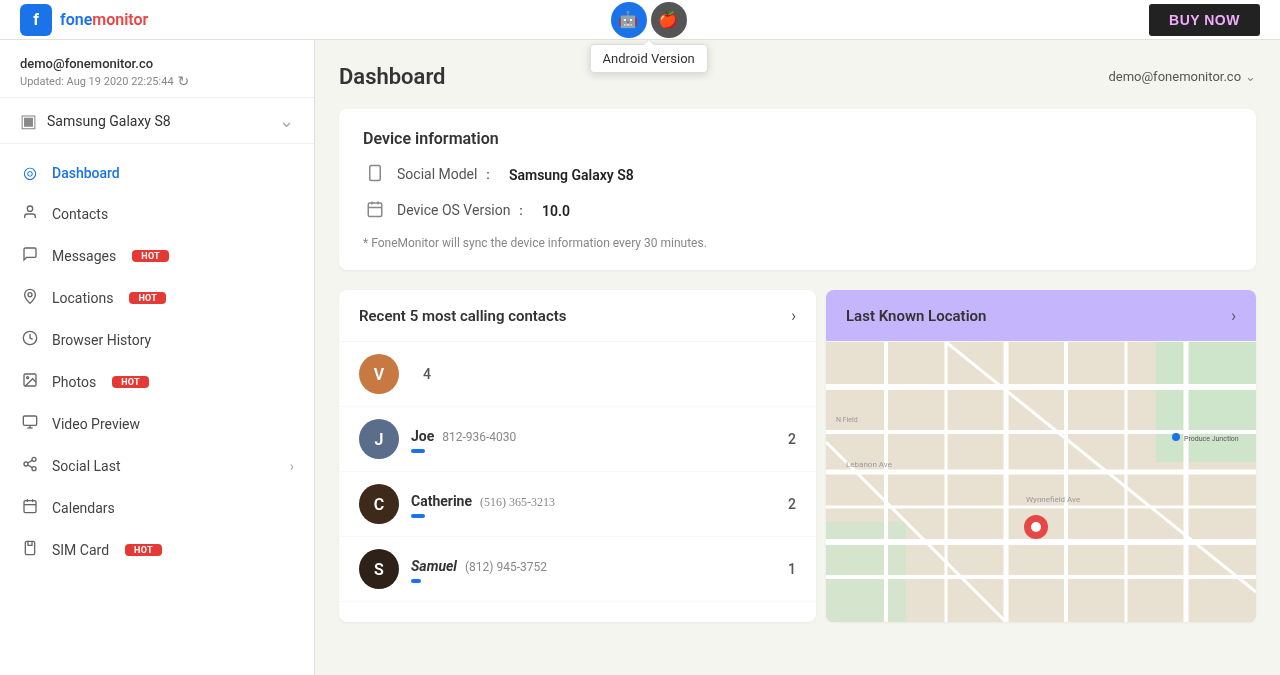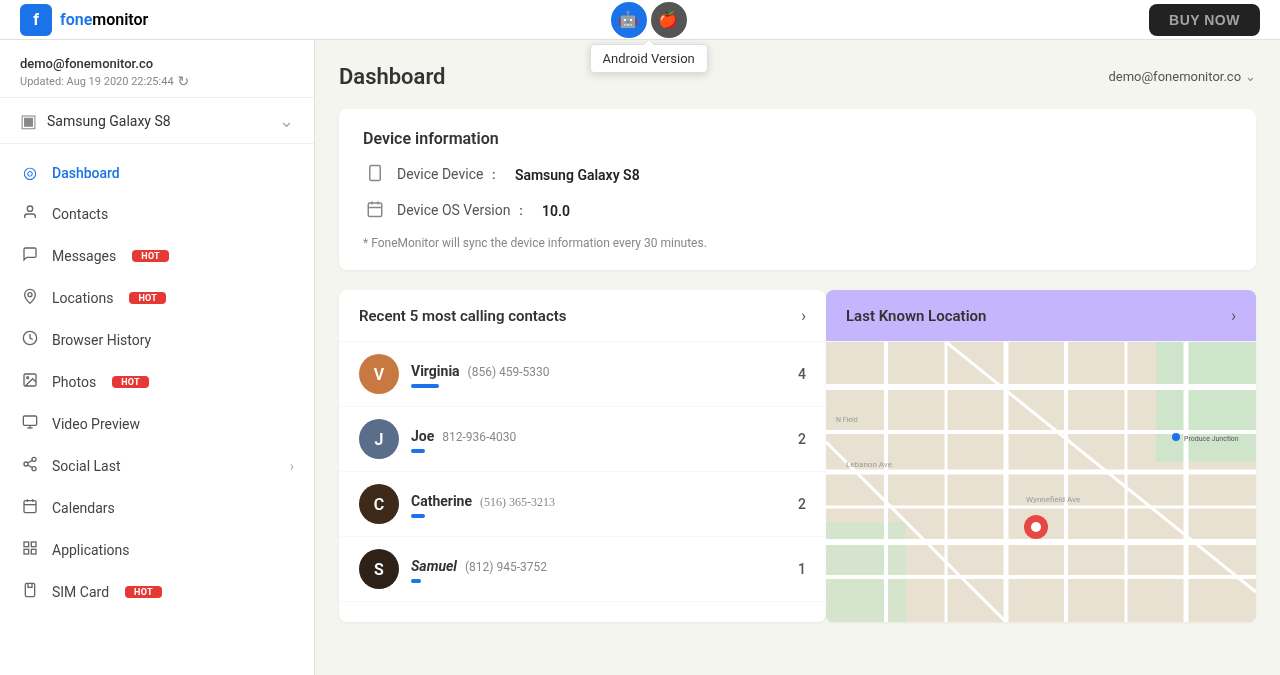--- a/index.html
+++ b/index.html
@@ -56,23 +56,23 @@
       top: -5px;
       left: 50%;
       transform: translateX(-50%);
       border-left: 6px solid transparent;
       border-right: 6px solid transparent;
       border-bottom: 6px solid #fff;
     }
 
     .buy-now-btn {
       background: #222;
-      color: #a3a3a3;
+      color: #f0abfc;
       border: none;
-      border-radius: 8px;
+      border-radius: 3px;
       padding: 8px 20px;
       font-size: 14px;
       font-weight: 600;
       cursor: pointer;
       letter-spacing: 0.5px;
     }
 
     
     #main-layout { display: flex; flex: 1; overflow: hidden; }
 
@@ -171,21 +171,21 @@
     .device-info-row-icon { color: #888; font-size: 18px; width: 24px; text-align: center; }
     .device-info-label { font-size: 14px; color: #555; }
     .device-info-value { font-size: 14px; color: #222; font-weight: 600; margin-left: 4px; }
 
     .device-sync-note { font-size: 12px; color: #888; margin-top: 8px; }
 
     
     .bottom-grid {
       display: grid;
       grid-template-columns: 1fr 430px;
-      gap: 0;
+      gap: 10px;
     }
 
     .calling-card { background: #fff; border-radius: 8px; padding: 0; overflow: hidden; box-shadow: 0 1px 3px rgba(0,0,0,0.05); }
     .calling-card-header {
       display: flex;
       align-items: center;
       justify-content: space-between;
       padding: 16px 20px;
       border-bottom: 1px solid #f5f5f5;
     }
@@ -248,21 +248,21 @@
     ::-webkit-scrollbar { width: 4px; }
     ::-webkit-scrollbar-thumb { background: #ccc; border-radius: 2px; }
   </style>
 </head>
 <body>
 
 <div id="topnav">
   <div class="logo">
     <div class="logo-icon">f</div>
     <div class="logo-text">
-      <span>fone</span><span style="color:#000000">monitor</span>
+      <span>fone</span><span style="color:#ef4444">monitor</span>
     </div>
   </div>
 
   <div style="position:relative; display:flex; flex-direction:column; align-items:center;">
     <div class="device-icons">
       <button class="device-icon-btn android">🤖</button>
       <button class="device-icon-btn ios">🍎</button>
     </div>
     <div class="android-tooltip">Android Version</div>
   </div>
@@ -380,31 +380,20 @@
           <svg width="16" height="16" viewBox="0 0 24 24" fill="none" stroke="#666" stroke-width="2">
               <rect x="3" y="4" width="18" height="18" rx="2"></rect>
               <line x1="16" y1="2" x2="16" y2="6"></line>
               <line x1="8" y1="2" x2="8" y2="6"></line>
               <line x1="3" y1="10" x2="21" y2="10"></line>
             </svg>
         </span>
         <span class="nav-label">Calendars</span>
       </div>
 
-      <div class="nav-item">
-        <span class="nav-icon">
-          <svg width="16" height="16" viewBox="0 0 24 24" fill="none" stroke="#666" stroke-width="2">
-              <rect x="3" y="3" width="7" height="7"></rect>
-              <rect x="14" y="3" width="7" height="7"></rect>
-              <rect x="3" y="14" width="7" height="7"></rect>
-              <rect x="14" y="14" width="7" height="7"></rect>
-            </svg>
-        </span>
-        <span class="nav-label">Applications</span>
-      </div>
 
       <div class="nav-item">
         <span class="nav-icon">
           <svg width="16" height="16" viewBox="0 0 24 24" fill="none" stroke="#666" stroke-width="2">
               <rect x="5" y="2" width="14" height="20" rx="2"></rect>
               <path d="M15 2v6H9V2"></path>
             </svg>
         </span>
         <span class="nav-label">SIM Card</span>
         <span class="badge-hot">HOT</span>
@@ -423,21 +412,21 @@
 
     <div class="card">
       <div class="card-title">Device information</div>
       <div class="device-info-row">
         <span class="device-info-row-icon">
           <svg width="18" height="18" viewBox="0 0 24 24" fill="none" stroke="#888" stroke-width="2">
               <rect x="5" y="2" width="14" height="20" rx="2"></rect>
               <line x1="12" y1="18" x2="12" y2="18" stroke-width="3"></line>
             </svg>
         </span>
-        <span class="device-info-label">Device Device ：</span>
+        <span class="device-info-label">Social Model ：</span>
         <span class="device-info-value">Samsung Galaxy S8</span>
       </div>
       <div class="device-info-row">
         <span class="device-info-row-icon">
           <svg width="18" height="18" viewBox="0 0 24 24" fill="none" stroke="#888" stroke-width="2">
               <rect x="3" y="4" width="18" height="18" rx="2"></rect>
               <line x1="16" y1="2" x2="16" y2="6"></line>
               <line x1="8" y1="2" x2="8" y2="6"></line>
               <line x1="3" y1="10" x2="21" y2="10"></line>
             </svg>
@@ -453,27 +442,20 @@
       <div class="calling-card">
         <div class="calling-card-header">
           <span class="calling-card-title">Recent 5 most calling contacts</span>
           <span class="calling-card-arrow">›</span>
         </div>
         <div id="contact-list">
 
         <div class="contact-row">
       <div class="contact-avatar" style="background: #c87941;">
         V
-      </div>
-      <div class="contact-info">
-        <div>
-          <strong style="font-size:14px;color:#333;">Virginia</strong>
-          <span style="font-size:12px;color:#888;margin-left:4px;">(856) 459-5330</span>
-        </div>
-        <div class="contact-bar bar-blue" style="width:28px;height:4px;border-radius:2px;margin-top:4px;background:#1a73e8;"></div>
       </div>
       <div class="contact-count">4</div>
     </div>
             <div class="contact-row">
       <div class="contact-avatar" style="background: #5a6d8a;">
         J
       </div>
       <div class="contact-info">
         <div>
           <strong style="font-size:14px;color:#333;">Joe</strong>

